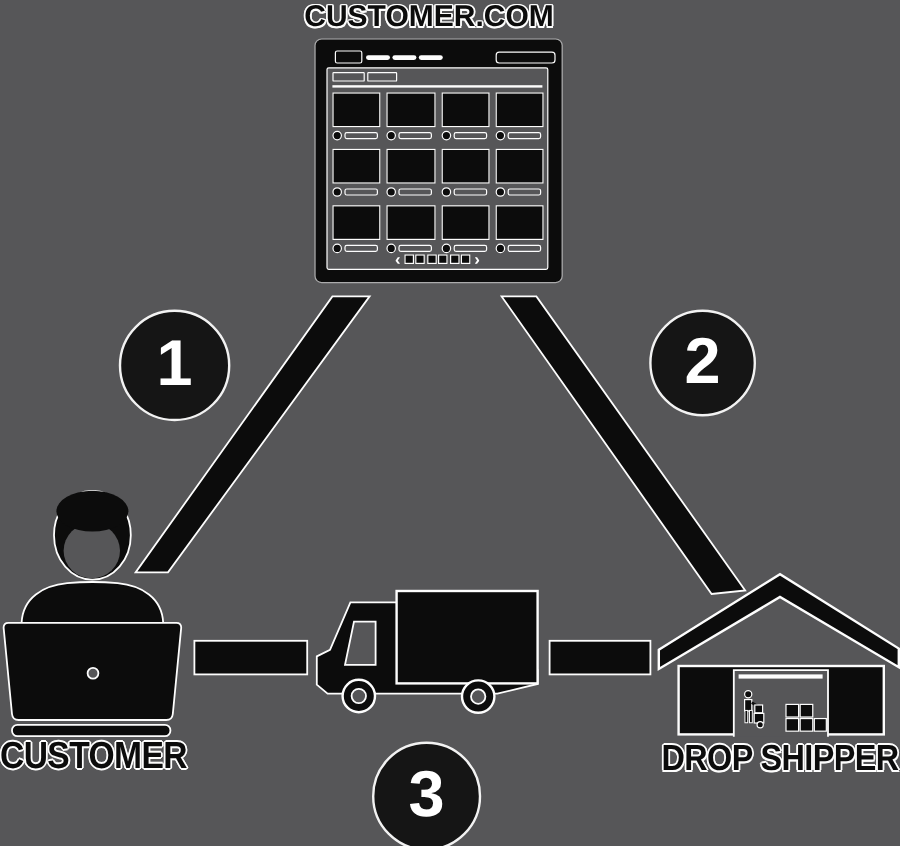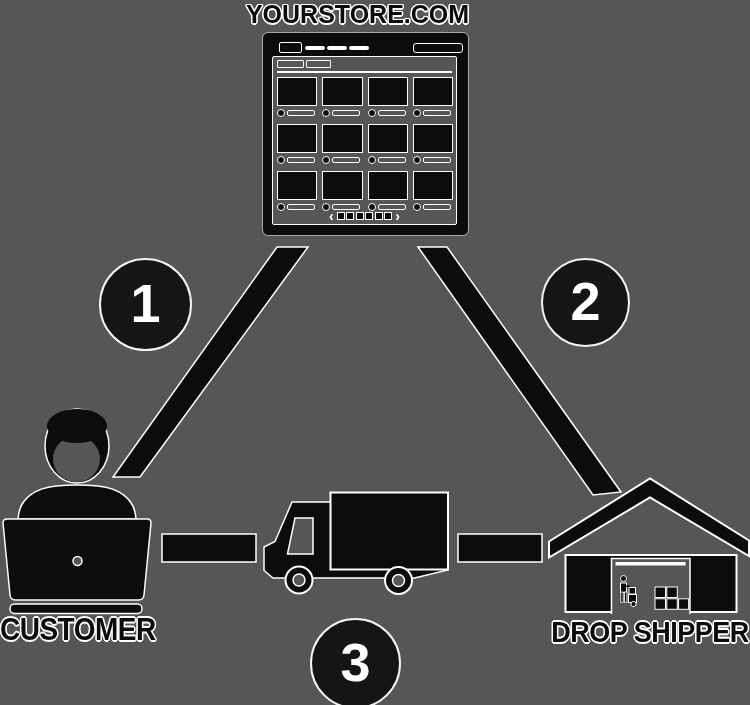--- a/index.html
+++ b/index.html
@@ -51,21 +51,21 @@
   .step.s2{left:541px;top:258px;width:85px;height:85px;}
   .step.s3{left:310px;top:618px;width:87px;height:87px;}
 
   svg.artwork{position:absolute;left:0;top:0;}
 </style>
 </head>
 <body>
 
 <div class="stage">
 
-  <div class="title outlined-text">YOURSTORE.COM</div>
+  <div class="title outlined-text">CUSTOMER.COM</div>
 
   <svg class="artwork" width="750" height="705" viewBox="0 0 750 705">
 
     <polygon points="277,247 308,247 140,477 113,477" fill="#0c0c0c" stroke="#fdfdfd" stroke-width="1.5"></polygon>
 
     <polygon points="418,247 447,247 621,492 593,495" fill="#0c0c0c" stroke="#fdfdfd" stroke-width="1.5"></polygon>
 
     <rect x="162" y="534" width="94" height="28" fill="#0c0c0c" stroke="#fdfdfd" stroke-width="1.5"></rect>
     <rect x="458" y="534" width="84" height="28" fill="#0c0c0c" stroke="#fdfdfd" stroke-width="1.5"></rect>
 

